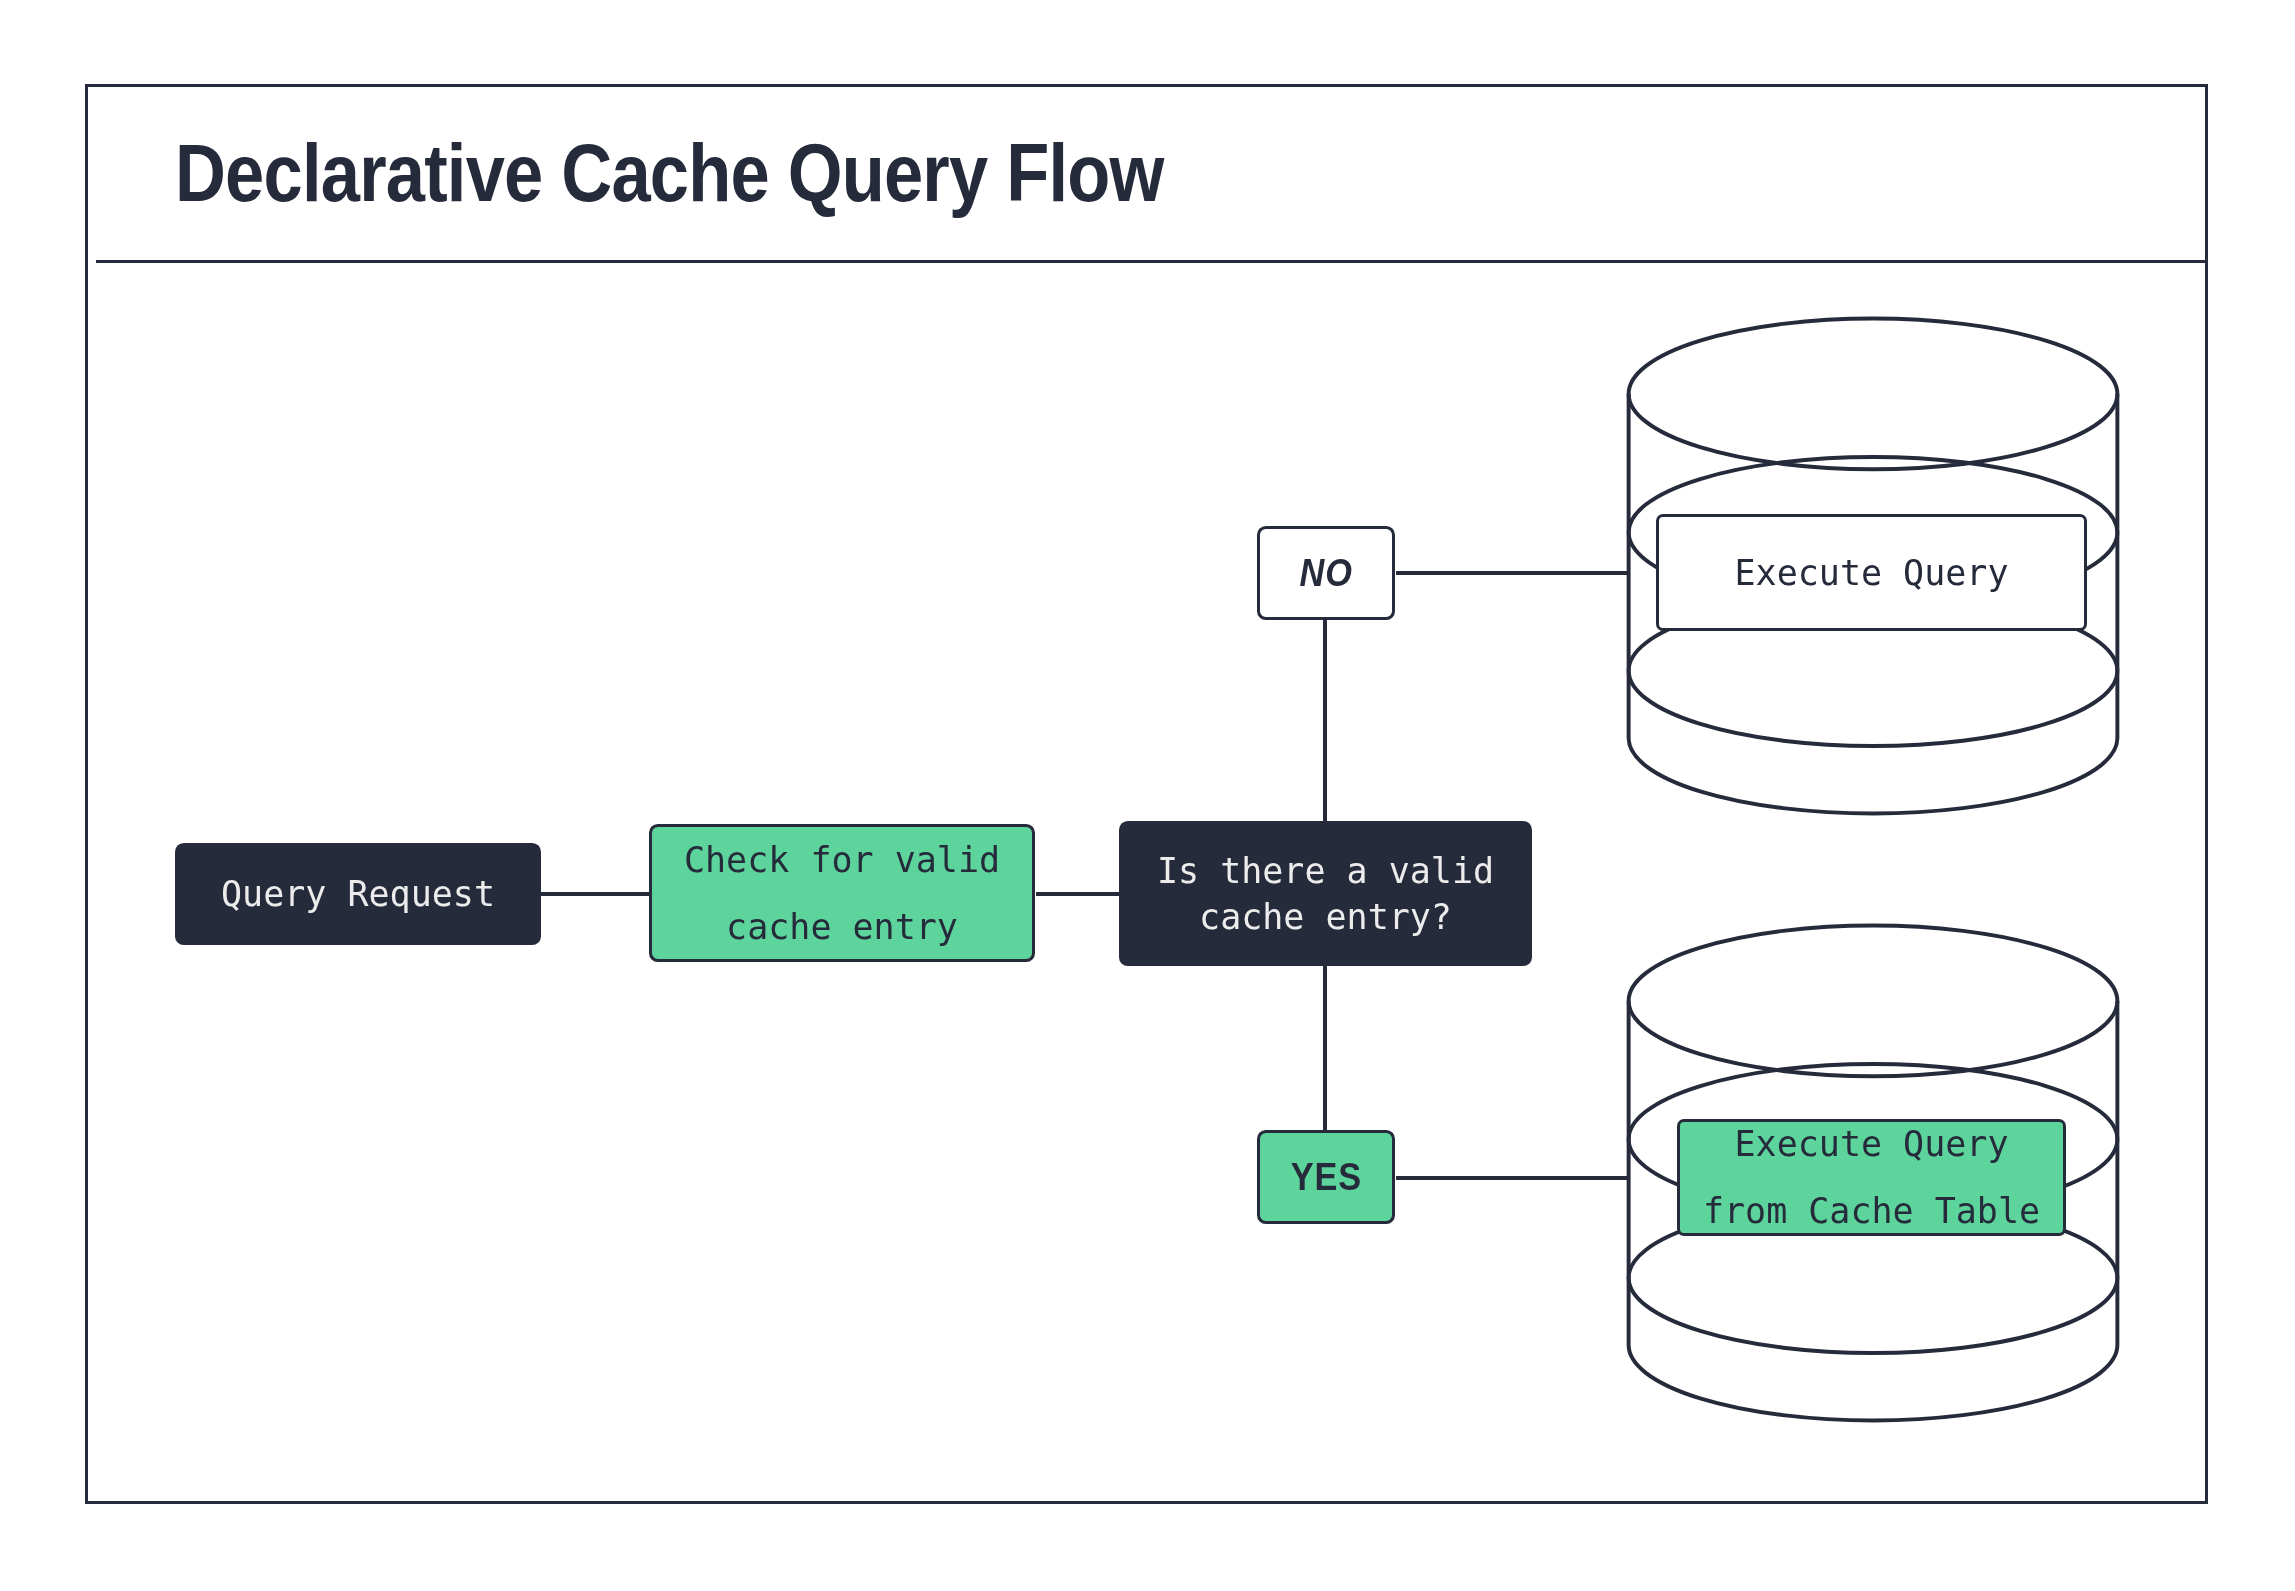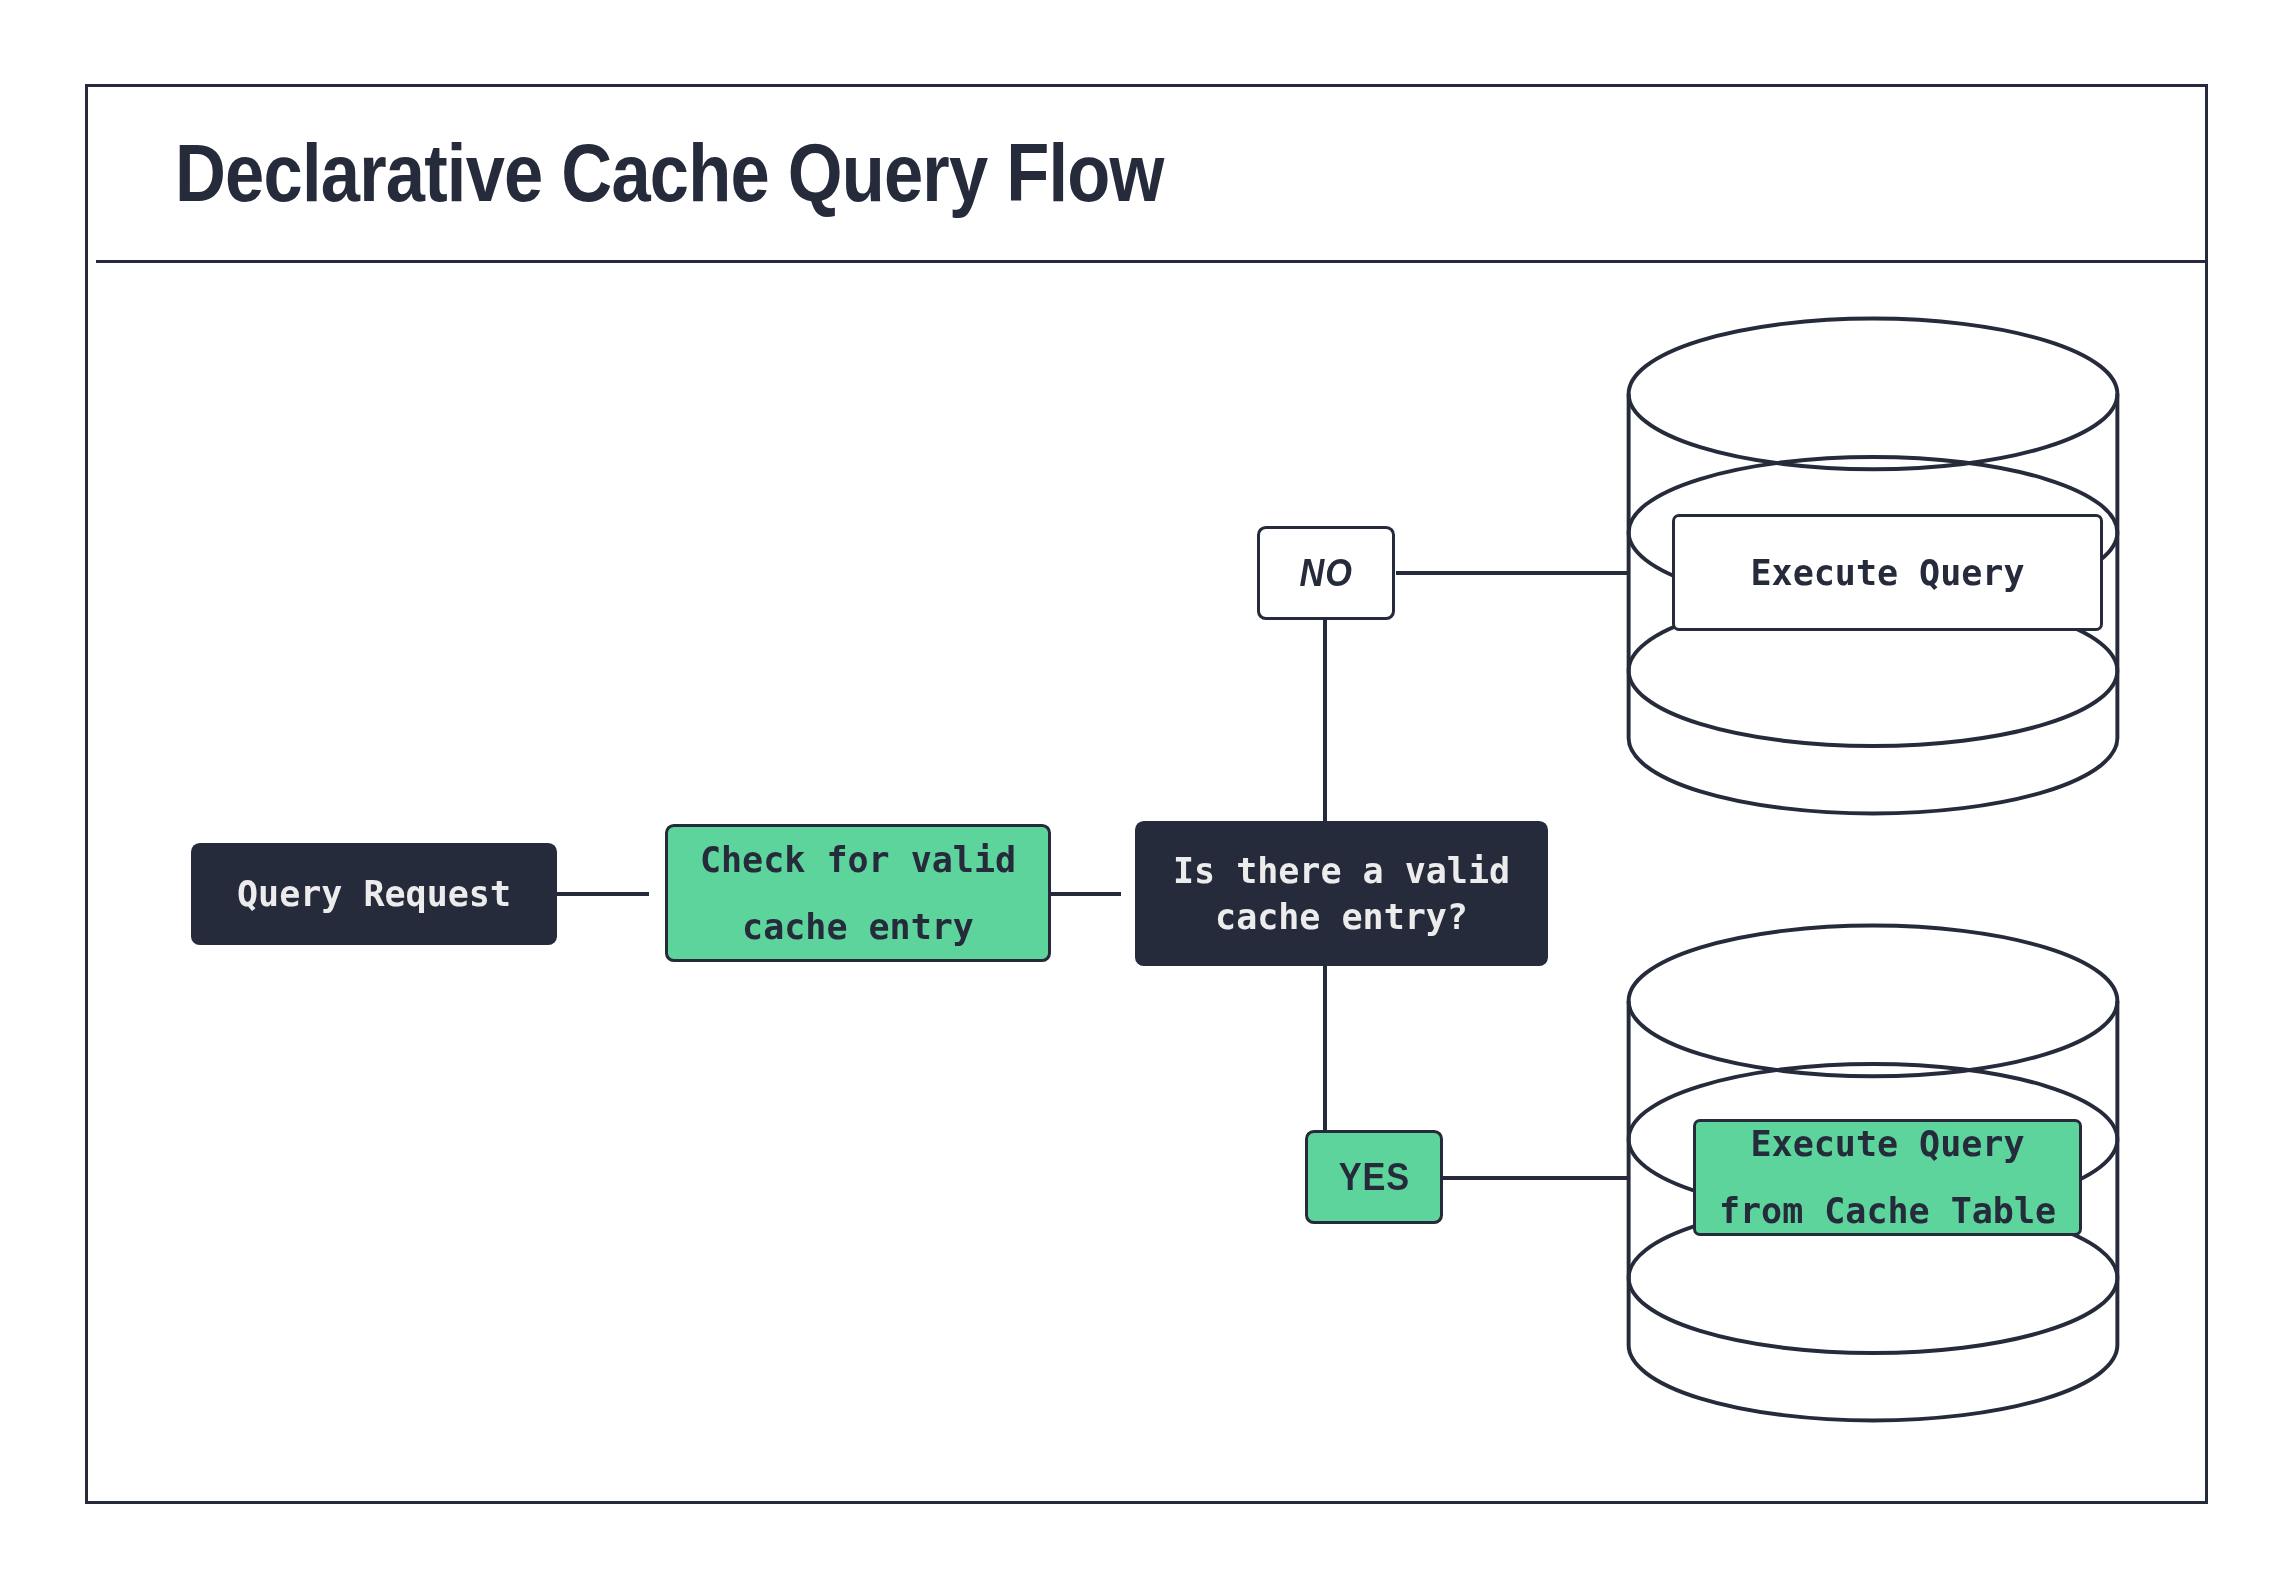--- a/index.html
+++ b/index.html
@@ -52,25 +52,24 @@
   .line { position: absolute; background: var(--dark); }
   
   .node {
     position: absolute;
     display: flex;
     flex-direction: column;
     align-items: center;
     justify-content: center;
     text-align: center;
     font-size: 35px;
-    font-weight: 700;
+    font-weight: 400;
     line-height: 46px;
     border-radius: 8.8px;
     white-space: nowrap;
-    margin-left: 16px;
   }
   .node--dark  { background: var(--dark);  color: var(--light-text); }
   .node--green { background: var(--green); color: var(--dark); border: 3.5px solid var(--dark); gap: 21px; }
   .node--white { background: var(--white); color: var(--dark); border: 3.5px solid var(--dark); }
   .tag {
     position: absolute;
     display: flex;
     align-items: center;
     justify-content: center;
     border-radius: 8.8px;
@@ -141,21 +140,21 @@
 
   <div class="node node--dark" style="left:1119px; top:821px; width:413px; height:145px;">
     <span>Is there a valid</span>
     <span>cache entry?</span>
   </div>
 
   <div class="tag tag--white" style="left:1257px; top:526px; width:138px; height:94px;font-style:italic;">
     <span class="squeeze">NO</span>
   </div>
 
-  <div class="tag tag--green" style="left:1257px; top:1130px; width:138px; height:94px;margin-left:48px;">
+  <div class="tag tag--green" style="left:1257px; top:1130px; width:138px; height:94px;">
     <span class="squeeze">YES</span>
   </div>
 
   <div class="node node--white" style="left:1656px; top:514px; width:431px; height:117px; border-radius:7px;">
     <span>Execute Query</span>
   </div>
 
   <div class="node node--green" style="left:1677px; top:1119px; width:389px; height:117px; border-radius:7px;">
     <span>Execute Query</span>
     <span>from Cache Table</span>

